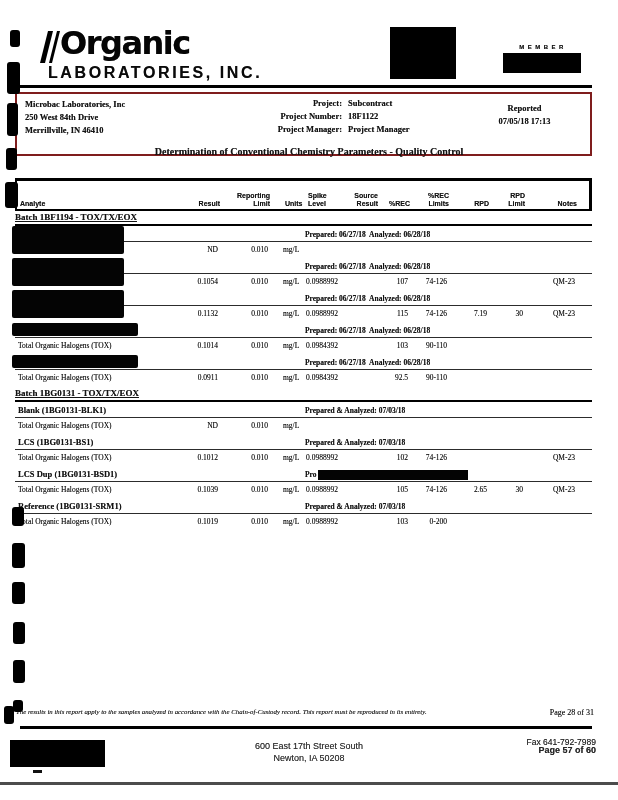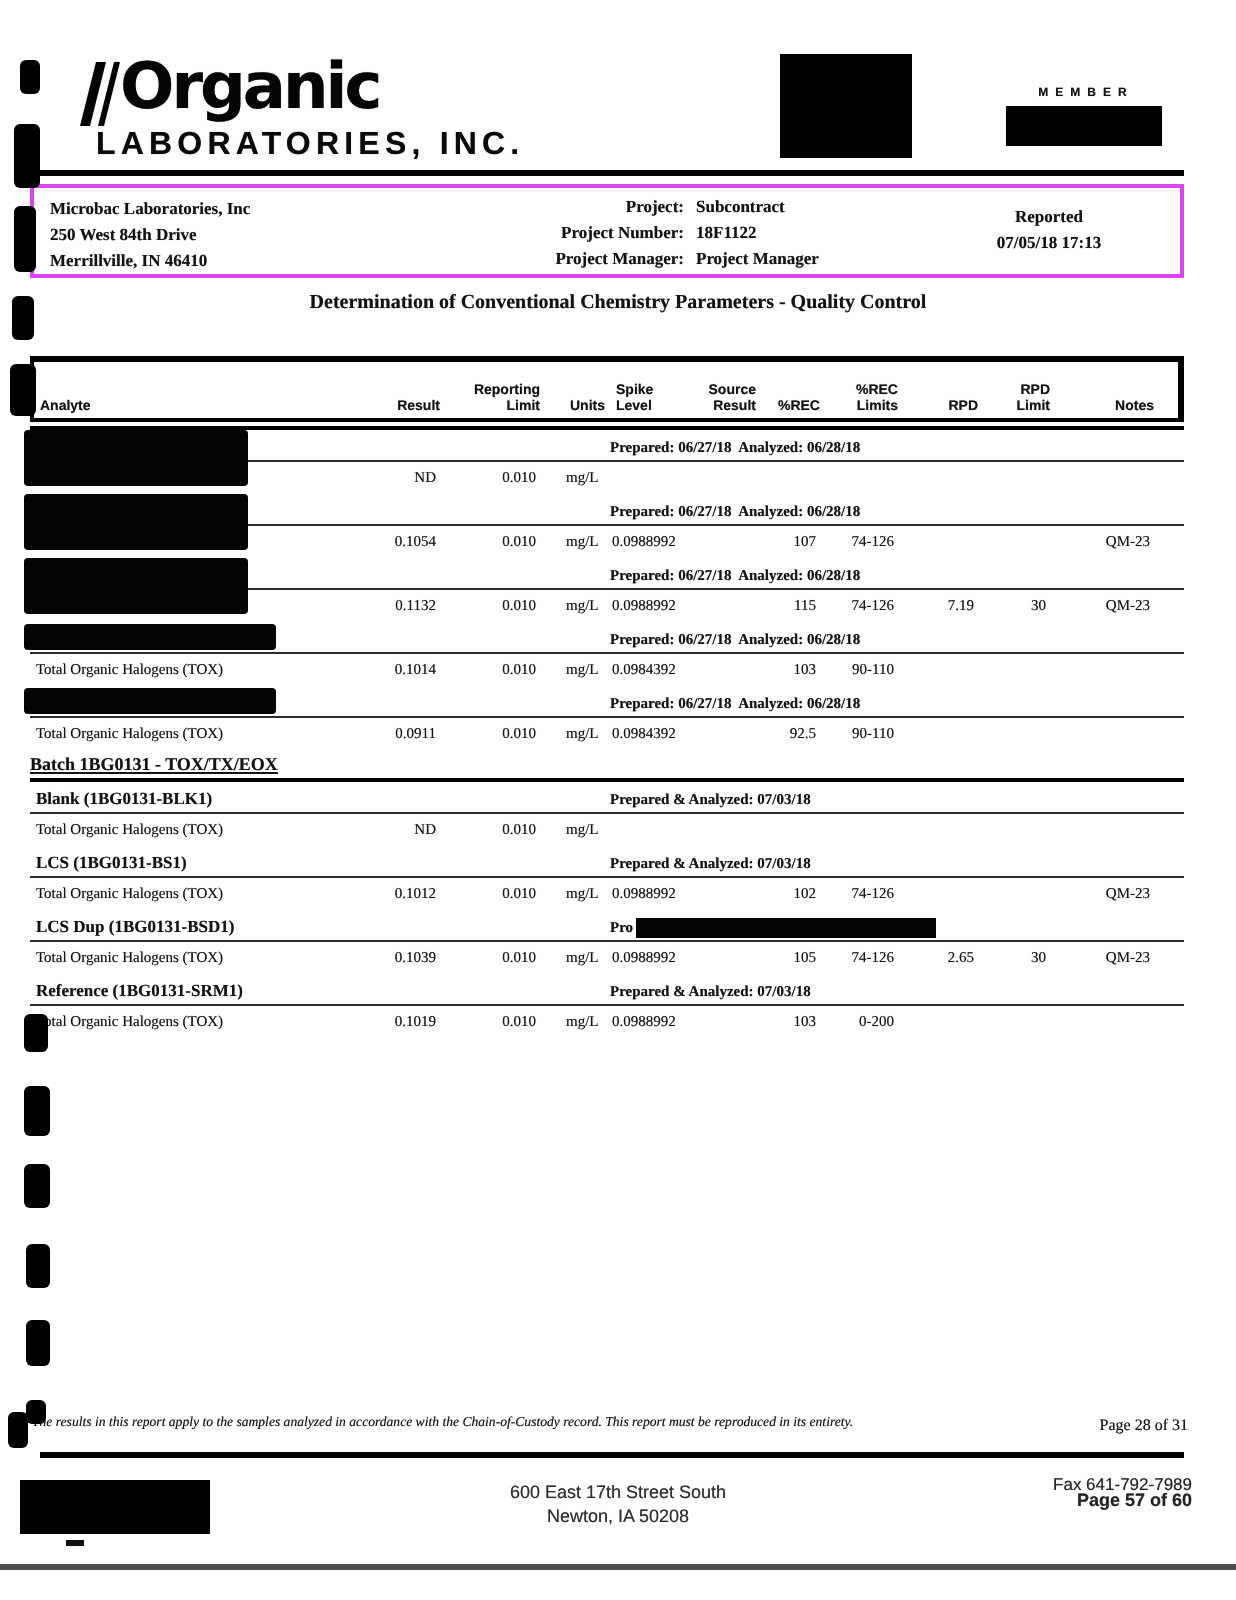--- a/index.html
+++ b/index.html
@@ -12,21 +12,21 @@
   .logo-name{position:absolute;left:60px;top:24px;font-family:"DejaVu Sans",sans-serif;
              font-weight:900;font-size:32px;letter-spacing:-1.5px;color:#050505;}
   .logo-sub{position:absolute;left:48px;top:64px;font-family:"Liberation Sans",sans-serif;
             font-weight:bold;font-size:16px;letter-spacing:2.6px;color:#0a0a0a;}
   .black-square{position:absolute;left:390px;top:27px;width:66px;height:52px;background:#000;}
   .member-label{position:absolute;left:503px;top:44px;width:80px;text-align:center;
                 font-family:"Liberation Sans",sans-serif;font-weight:bold;font-size:6px;letter-spacing:3.5px;}
   .member-block{position:absolute;left:503px;top:53px;width:78px;height:20px;background:#000;}
   .top-rule{position:absolute;left:12px;top:85px;width:580px;height:3px;background:#000;}
   
-  .info-box{position:absolute;left:15px;top:92px;width:577px;height:47px;border:2px solid #d946ef;box-sizing:border-box;}
+  .info-box{position:absolute;left:15px;top:92px;width:577px;height:64px;border:2px solid #7f1d1d;box-sizing:border-box;}
   .client{position:absolute;left:8px;top:4px;font-size:8.5px;font-weight:bold;line-height:13px;}
   .info-field{position:absolute;left:170px;width:280px;font-size:8.5px;font-weight:bold;white-space:nowrap;}
   .f0{top:4px;} .f1{top:17px;} .f2{top:30px;}
   .flabel{display:inline-block;width:155px;text-align:right;padding-right:6px;}
   .reported{position:absolute;left:450px;top:8px;width:115px;text-align:center;font-size:8.5px;font-weight:bold;line-height:13px;}
   
   .report-title{position:absolute;left:0;top:146px;width:618px;text-align:center;font-weight:bold;font-size:10px;}
   .report-subtitle{position:absolute;left:0;top:160px;width:618px;text-align:center;font-weight:bold;font-size:12.5px;}
   
   .thead{position:absolute;left:15px;top:178px;width:577px;height:33px;box-sizing:border-box;
@@ -145,20 +145,21 @@
       <div class="hcell c-rpdlim">
         <div>RPD</div>
         <div>Limit</div>
       </div>
       <div class="hcell c-notes">
         <div>Notes</div>
       </div>
     </div>
 
   <div class="tbody">
+      <div class="batch-title">Batch 1BF1194 - TOX/TX/EOX</div>
       <div class="batch-rule"></div>
       <div class="group">
         <div class="name-line">
           <span class="sample-name"></span>
           <span class="prepared">Prepared: 06/27/18  Analyzed: 06/28/18</span>
         </div>
         <div class="data-row">
           <div class="cell c-result">ND</div>
           <div class="cell c-replimit">0.010</div>
           <div class="cell c-units">mg/L</div>

